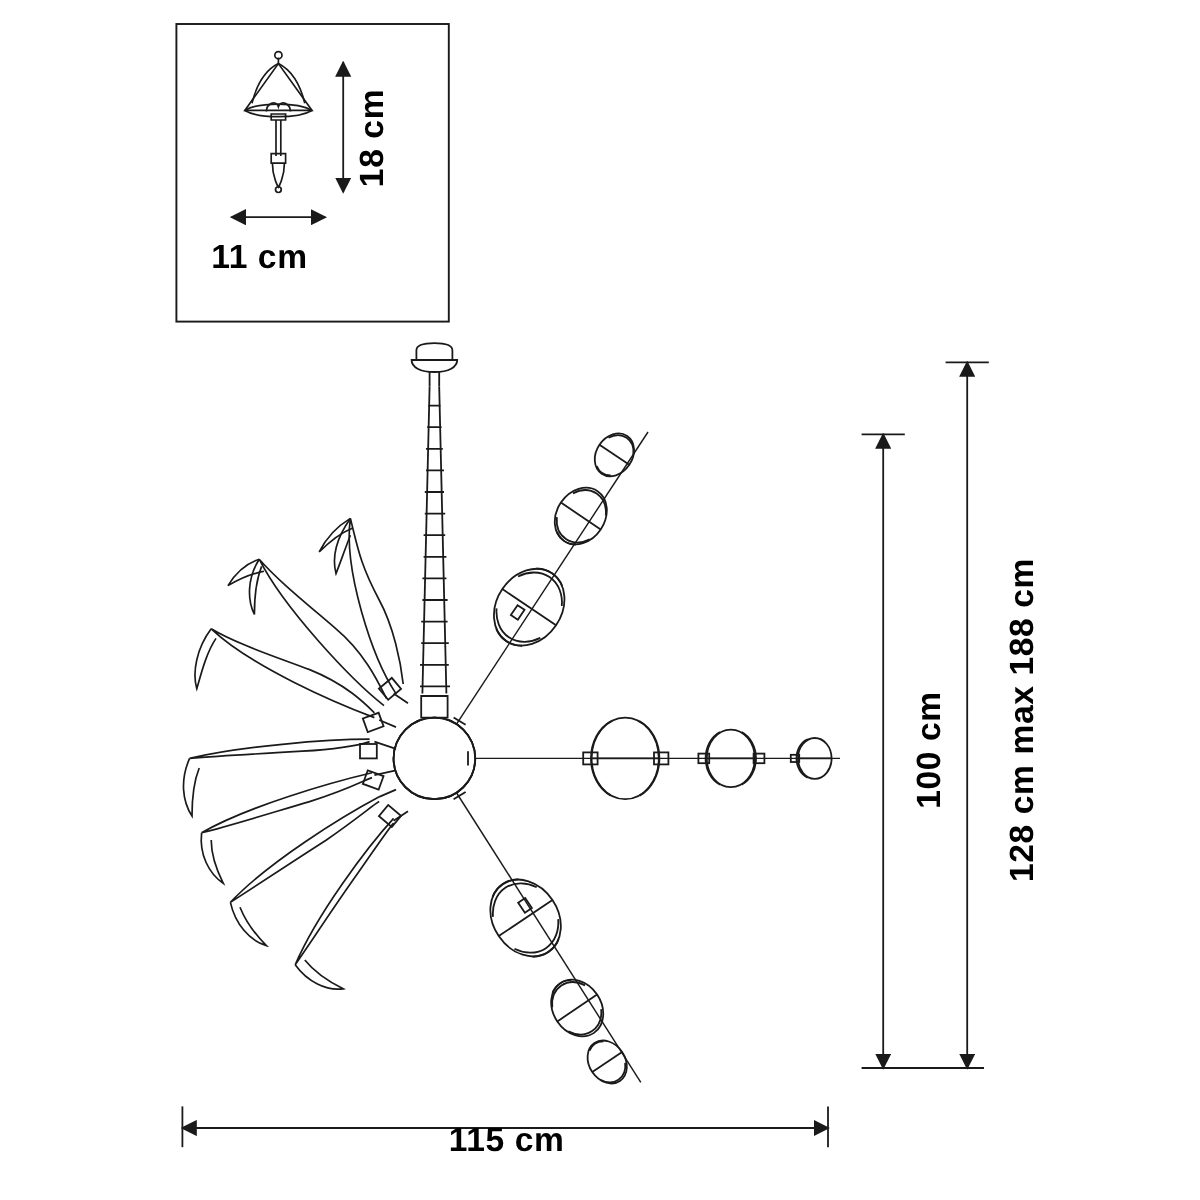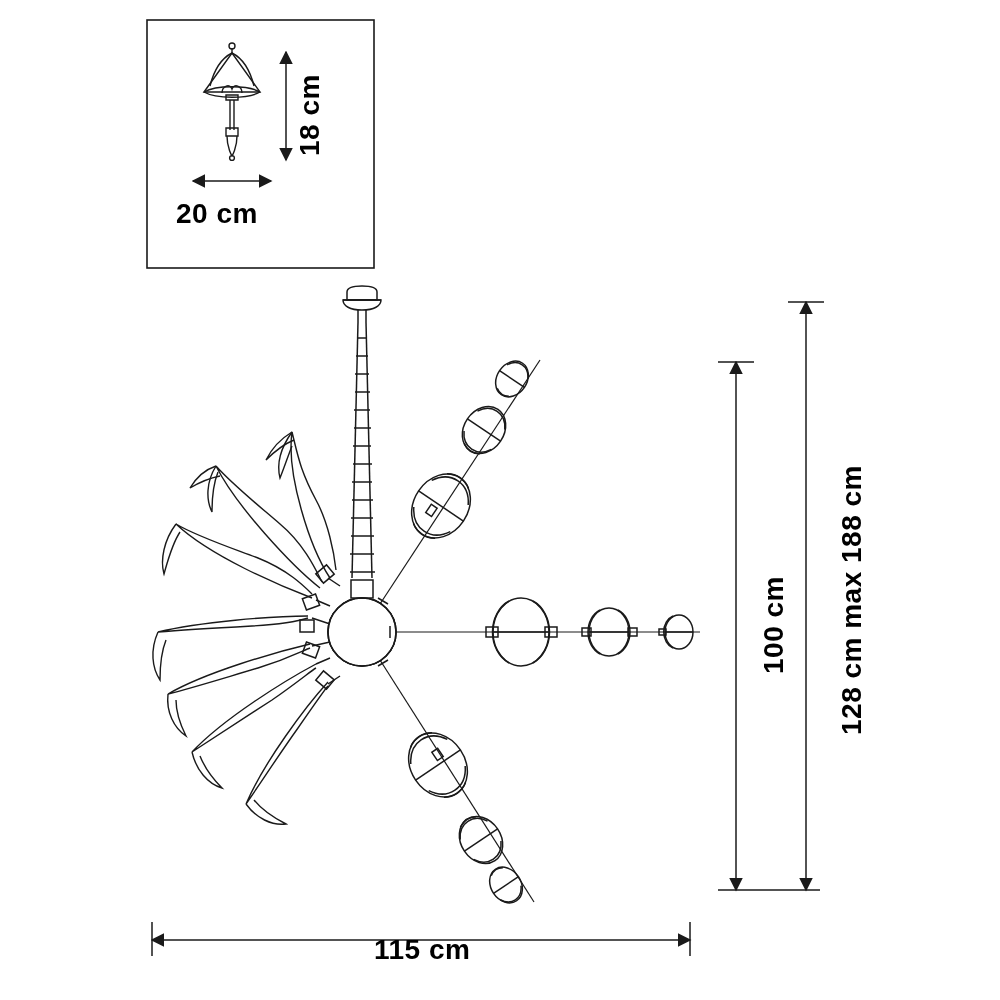--- a/index.html
+++ b/index.html
@@ -291,21 +291,21 @@
       <line x1="152" y1="940" x2="690" y2="940" marker-start="url(#arrTail)" marker-end="url(#arrHead)"></line>
       <line x1="152" y1="922" x2="152" y2="956"></line>
       <line x1="690" y1="922" x2="690" y2="956"></line>
     </g>
   </svg>
 
   <div class="dim-label" id="label-18cm">
     <span>18 cm</span>
   </div>
 
-  <div class="dim-label" id="label-11cm">20 cm</div>
+  <div class="dim-label" id="label-11cm">11 cm</div>
 
   <div class="dim-label" id="label-100cm">
     <span>100 cm</span>
   </div>
 
   <div class="dim-label" id="label-128cm">
     <span>128 cm max 188 cm</span>
   </div>
 
   <div class="dim-label" id="label-115cm">115 cm</div>

